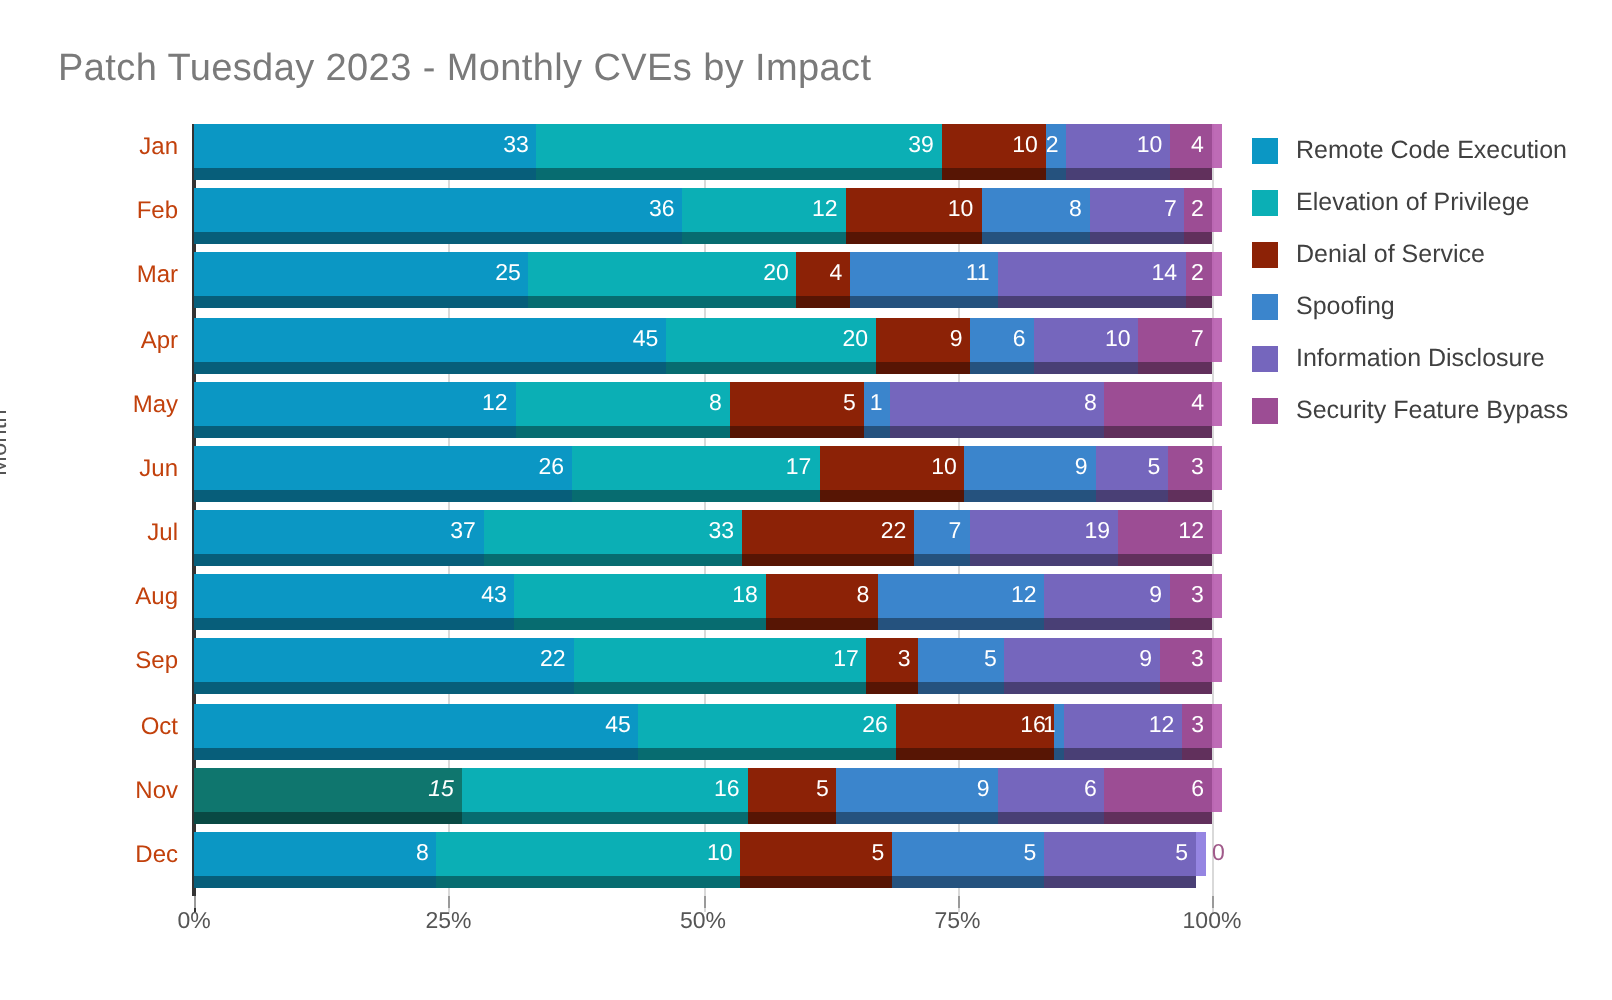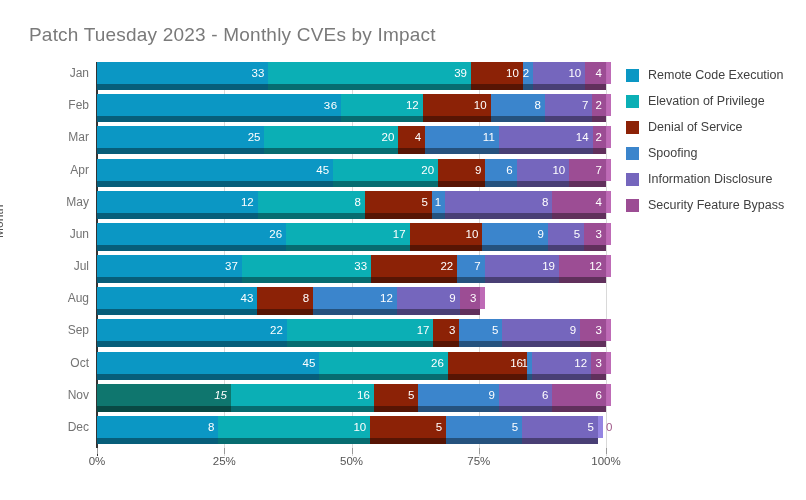--- a/index.html
+++ b/index.html
@@ -114,21 +114,21 @@
     top: 62px;
     width: 64px;
     height: 386px;
   }
   #y-axis-labels .ylab {
     position: absolute;
     right: 0;
     width: 64px;
     text-align: right;
     font-size: 12px;
-    color: #737373;
+    color: #c2410c;
     height: 22px;
     line-height: 22px;
   }
   #y-axis-title {
     position: absolute;
     left: -8px;
     top: 238px;
     font-size: 12px;
     color: #555555;
     transform: rotate(-90deg);
@@ -242,21 +242,21 @@
             <div class="seg" style="background: rgb(117, 102, 189); width: 10.2041%;">
               <span class="seg-label">10</span>
             </div>
             <div class="seg last-seg" style="background: rgb(156, 77, 148); width: 4.08163%;">
               <span class="seg-label">4</span>
             </div>
           </div>
         </div>
         <div class="bar-row" style="top: 32.1667px;">
           <div class="bar-track">
-            <div class="seg" style="background: rgb(11, 151, 196); width: 48%; font-family: Liberation Mono, monospace;">
+            <div class="seg" style="background: rgb(11, 151, 196); width: 48%;">
               <span class="seg-label">36</span>
             </div>
             <div class="seg" style="background: rgb(11, 175, 181); width: 16%;">
               <span class="seg-label">12</span>
             </div>
             <div class="seg" style="background: rgb(140, 34, 6); width: 13.3333%;">
               <span class="seg-label">10</span>
             </div>
             <div class="seg" style="background: rgb(59, 133, 204); width: 10.6667%;">
               <span class="seg-label">8</span>
@@ -376,20 +376,23 @@
             </div>
             <div class="seg last-seg" style="background: rgb(156, 77, 148); width: 9.23077%;">
               <span class="seg-label">12</span>
             </div>
           </div>
         </div>
         <div class="bar-row" style="top: 225.167px;">
           <div class="bar-track">
             <div class="seg" style="background: rgb(11, 151, 196); width: 31.5068%;">
               <span class="seg-label">43</span>
+            </div>
+            <div class="seg" style="background: rgb(11, 175, 181); width: 24.6575%;">
+              <span class="seg-label">18</span>
             </div>
             <div class="seg" style="background: rgb(140, 34, 6); width: 10.9589%;">
               <span class="seg-label">8</span>
             </div>
             <div class="seg" style="background: rgb(59, 133, 204); width: 16.4384%;">
               <span class="seg-label">12</span>
             </div>
             <div class="seg" style="background: rgb(117, 102, 189); width: 12.3288%;">
               <span class="seg-label">9</span>
             </div>

